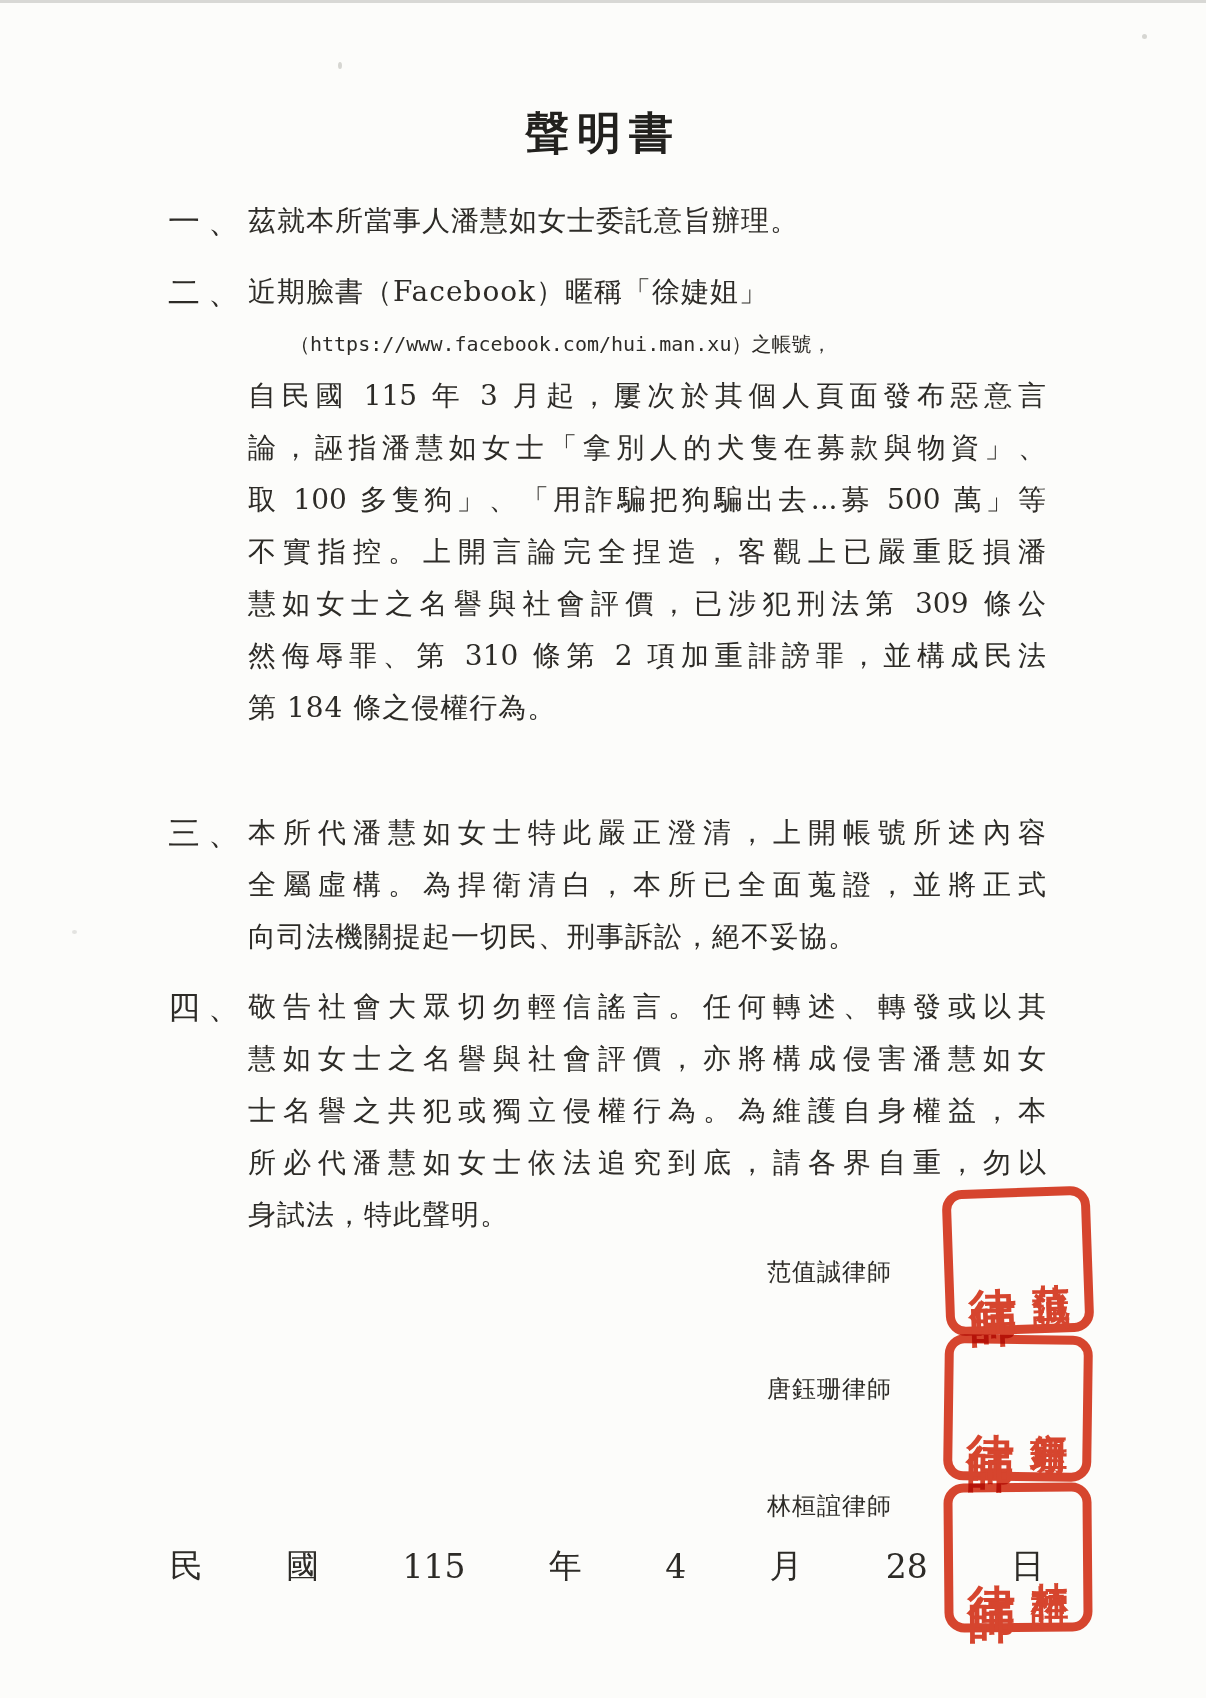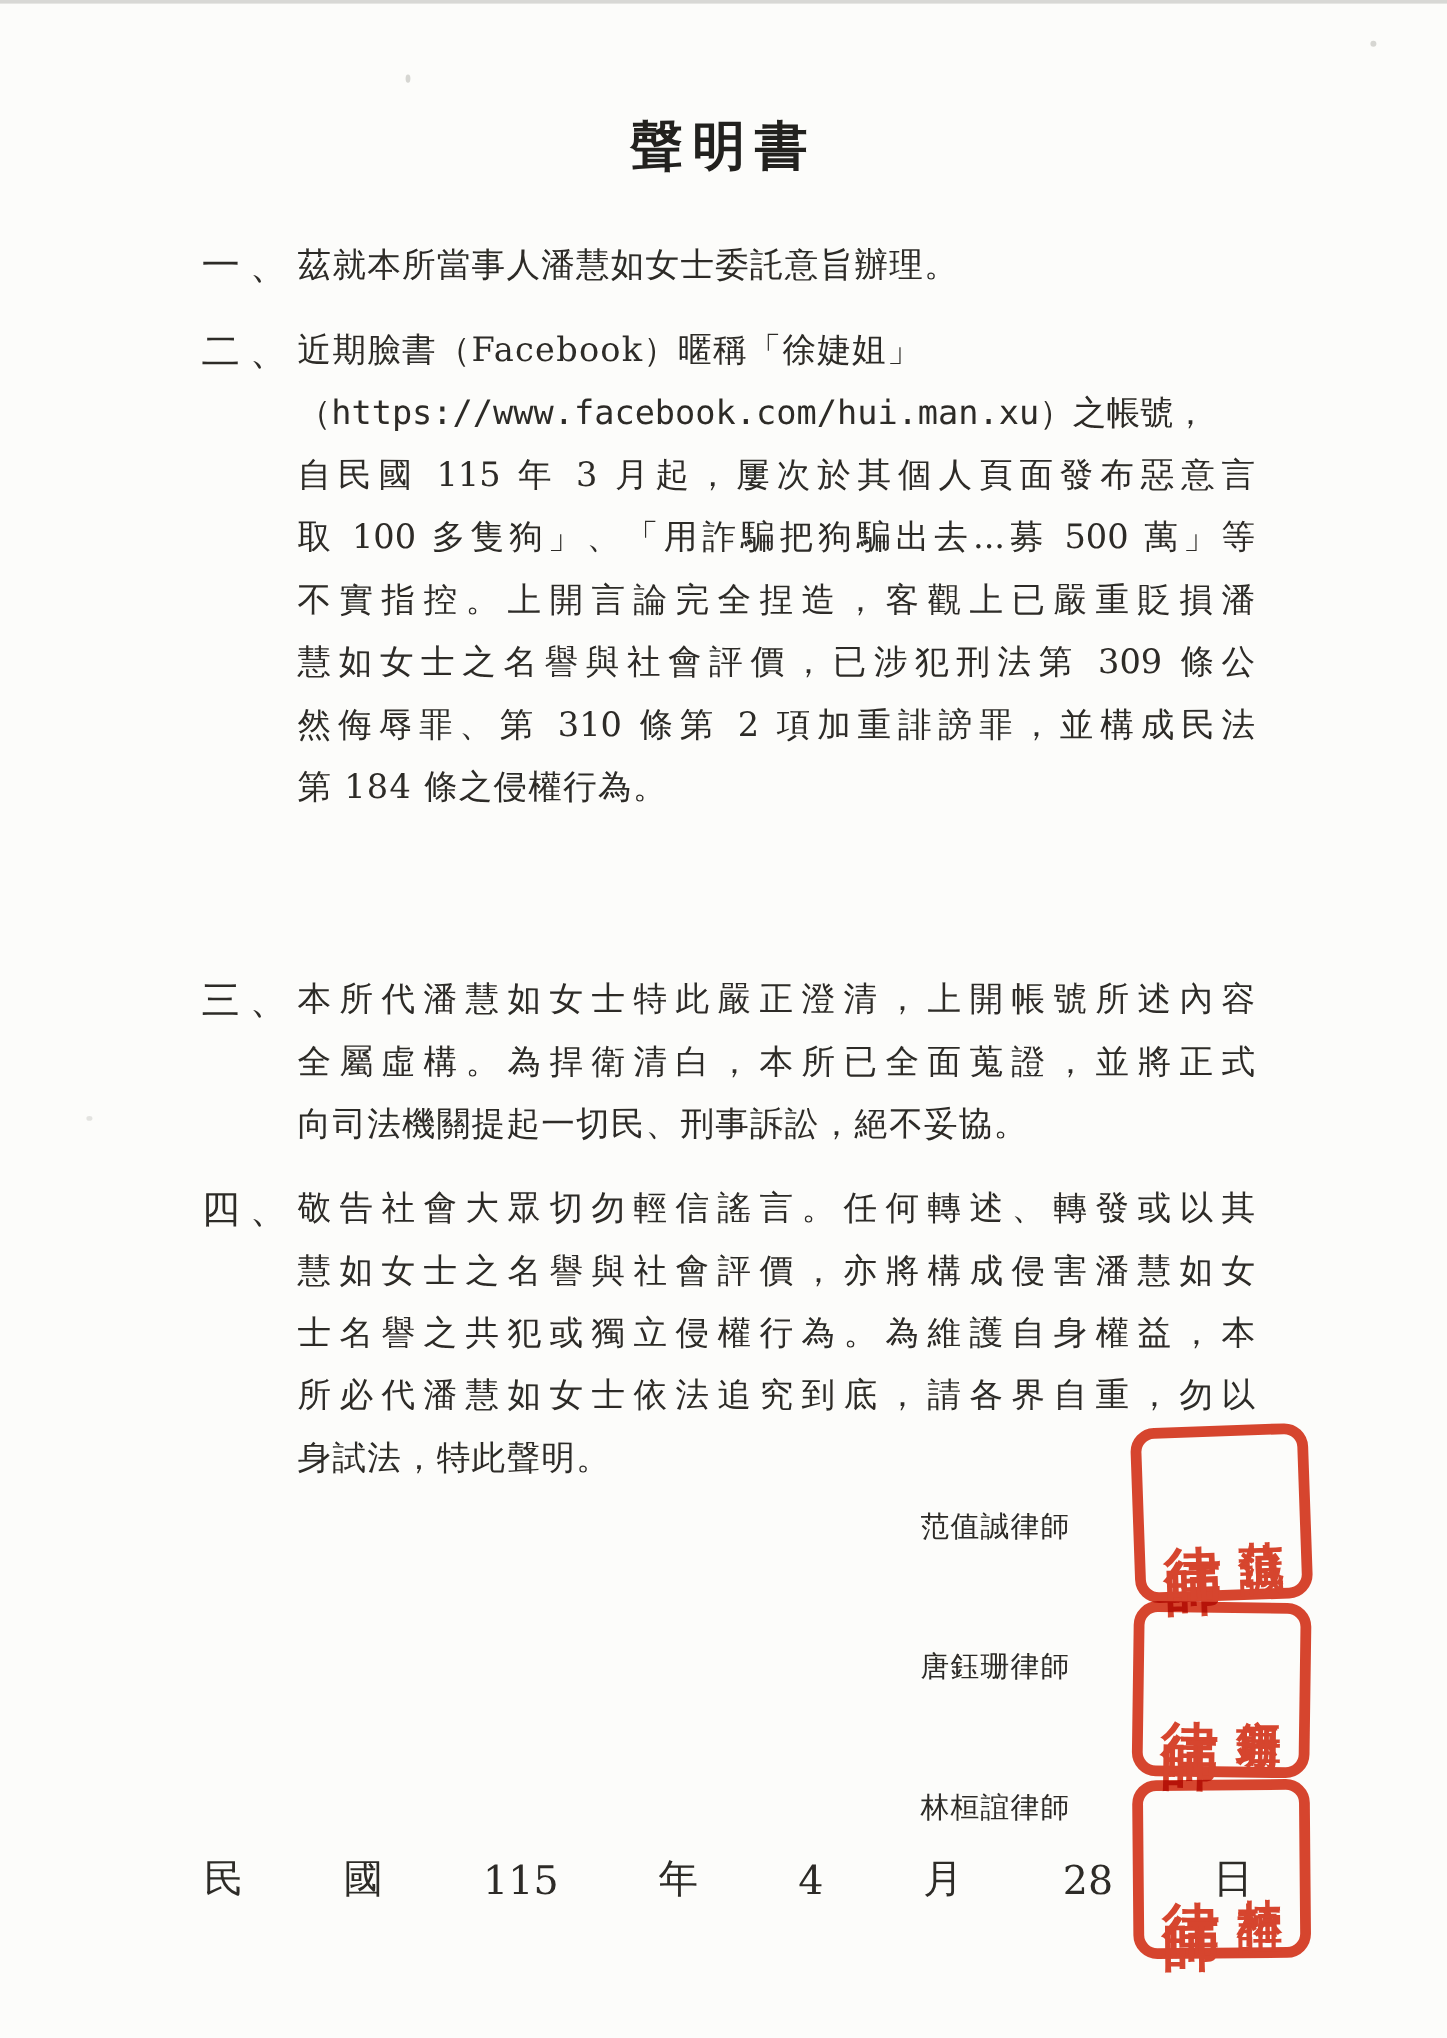--- a/index.html
+++ b/index.html
@@ -8,37 +8,37 @@
     background:#fcfcfa;color:#2d2b27;
     font-family:"DejaVu Serif","Liberation Serif",serif;
   }
   .edge-top{position:absolute;top:0;left:0;width:1206px;height:3px;background:#d8d8d5;}
   .speck{position:absolute;background:#c6c6c1;border-radius:50%;opacity:.7;}
   .sp1{left:338px;top:62px;width:4px;height:7px;}
   .sp2{left:1142px;top:34px;width:5px;height:5px;}
   .sp3{left:72px;top:930px;width:5px;height:4px;opacity:.45;}
 
   .doc-title{
-    position:absolute;top:97px;left:0;width:1206px;height:52px;line-height:52px;
+    position:absolute;top:107px;left:0;width:1206px;height:52px;line-height:52px;
     margin:0;text-align:center;font-size:44px;font-weight:bold;letter-spacing:8px;
     color:#22211e;
   }
 
   .para{position:absolute;left:168px;width:878px;}
   .para .num{
     position:absolute;left:0;top:0;width:84px;height:52px;line-height:52px;
     font-size:32px;letter-spacing:8px;
   }
   .plines{margin-left:80px;}
   .line{
     height:52px;line-height:52px;font-size:28px;letter-spacing:1px;
     white-space:nowrap;
   }
   .line.j{white-space:normal;text-align:justify;text-align-last:justify;letter-spacing:0;height:52px;overflow:visible;}
-  .line.url{font-family:"DejaVu Sans Mono","Liberation Mono",monospace;font-size:28px;letter-spacing:0;}
+  .line.url{font-family:"DejaVu Sans Mono","Liberation Mono",monospace;font-size:20px;letter-spacing:0;margin-left:42px;}
 
   .sig{position:absolute;left:767px;height:40px;line-height:40px;font-size:24px;letter-spacing:1px;}
   .sig1{top:1252px;}
   .sig2{top:1369px;}
   .sig3{top:1486px;}
 
   .seal{
     position:absolute;left:944px;width:148px;height:146px;box-sizing:border-box;
     border:9px solid #d6381f;border-radius:20px;
     display:flex;flex-direction:row-reverse;justify-content:space-evenly;align-items:center;
@@ -78,20 +78,21 @@
       <div class="line">茲就本所當事人潘慧如女士委託意旨辦理。</div>
     </div>
   </section>
 
   <section class="para" style="top:266px">
     <span class="num">二、</span>
     <div class="plines">
       <div class="line">近期臉書（Facebook）暱稱「徐婕姐」</div>
       <div class="line url">（https://www.facebook.com/hui.man.xu）之帳號，</div>
       <div class="line j">自民國 115 年 3 月起，屢次於其個人頁面發布惡意言</div>
+      <div class="line j">論，誣指潘慧如女士「拿別人的犬隻在募款與物資」、</div>
       <div class="line j">取 100 多隻狗」、「用詐騙把狗騙出去...募 500 萬」等</div>
       <div class="line j">不實指控。上開言論完全捏造，客觀上已嚴重貶損潘</div>
       <div class="line j">慧如女士之名譽與社會評價，已涉犯刑法第 309 條公</div>
       <div class="line j">然侮辱罪、第 310 條第 2 項加重誹謗罪，並構成民法</div>
       <div class="line">第 184 條之侵權行為。</div>
     </div>
   </section>
 
   <section class="para" style="top:807px">
     <span class="num">三、</span>

